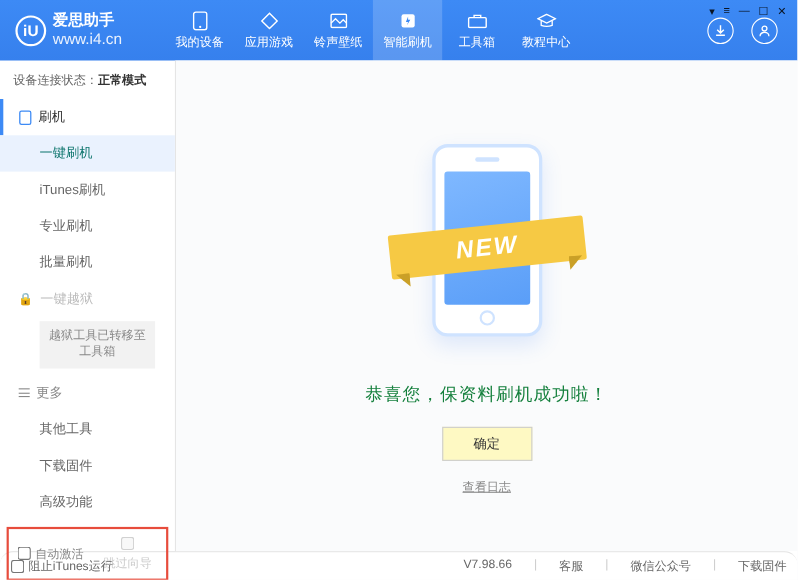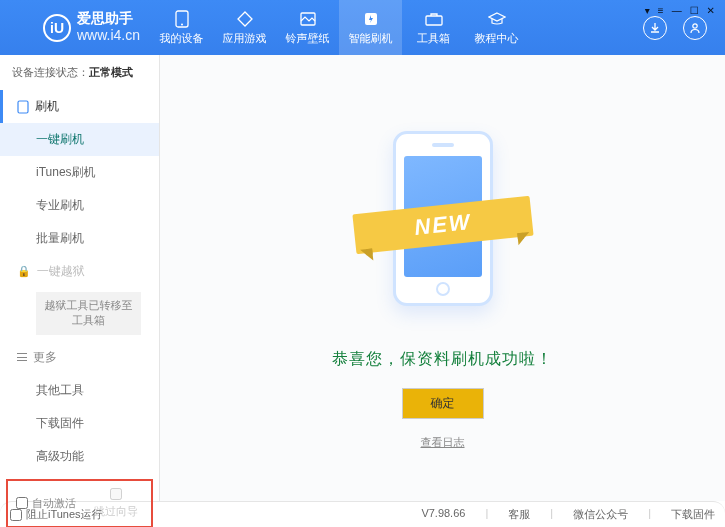--- a/index.html
+++ b/index.html
@@ -1,20 +1,20 @@
 <!DOCTYPE html>
 <html><head>
 <meta charset="utf-8">
 <style>
 * { margin: 0; padding: 0; box-sizing: border-box; font-family: "Microsoft YaHei", Arial, sans-serif; }
 body { width: 725px; height: 527px; background: #fff; overflow: hidden; }
 
 .header { height: 55px; background: linear-gradient(to bottom, #3d8af5, #3680ed); display: flex; align-items: center; padding: 0 8px; }
 .logo-area { display: flex; align-items: center; padding-left: 6px; width: 142px; }
-.logo-circle { width: 28px; height: 28px; border: 2px solid #fff; border-radius: 50%; display: flex; align-items: center; justify-content: center; color: #fff; font-weight: bold; font-size: 14px; margin-right: 6px; margin-left: 29px; }
+.logo-circle { width: 28px; height: 28px; border: 2px solid #fff; border-radius: 50%; display: flex; align-items: center; justify-content: center; color: #fff; font-weight: bold; font-size: 14px; margin-right: 6px; }
 .logo-text { color: #fff; }
 .logo-main { font-size: 14px; font-weight: bold; line-height: 1.1; }
 .logo-sub { font-size: 14px; opacity: 0.9; line-height: 1.2; }
 
 .nav { display: flex; flex: 1; height: 100%; }
 .nav-item { width: 63px; display: flex; flex-direction: column; align-items: center; justify-content: center; color: #fff; font-size: 11px; cursor: pointer; gap: 3px; }
 .nav-item.active { background: rgba(255,255,255,0.18); }
 .nav-icon { width: 20px; height: 18px; display: flex; align-items: center; justify-content: center; }
 
 .header-right { display: flex; align-items: center; gap: 16px; color: #fff; padding-right: 10px; }
@@ -47,21 +47,21 @@
 .phone { width: 100px; height: 175px; background: #fff; border: 3px solid #cfe3ff; border-radius: 14px; position: absolute; left: 50%; transform: translateX(-50%); top: 4px; box-shadow: 0 8px 18px rgba(70,130,240,0.15); }
 .phone-screen { position: absolute; top: 22px; left: 8px; right: 8px; bottom: 26px; background: linear-gradient(160deg, #7fb8ff, #5a9ef8); border-radius: 3px; }
 .phone-home { position: absolute; bottom: 7px; left: 50%; transform: translateX(-50%); width: 14px; height: 14px; border: 2px solid #cfe3ff; border-radius: 50%; }
 .phone-speaker { position: absolute; top: 9px; left: 50%; transform: translateX(-50%); width: 22px; height: 4px; background: #cfe3ff; border-radius: 2px; }
 .ribbon { position: absolute; top: 78px; left: -14px; right: -14px; height: 40px; background: #f6c944; transform: rotate(-6deg); display: flex; align-items: center; justify-content: center; color: #fff; font-weight: 900; font-size: 22px; font-style: italic; letter-spacing: 2px; border-radius: 2px; }
 .ribbon::before, .ribbon::after { content: ""; position: absolute; bottom: -8px; border: 6px solid transparent; }
 .ribbon::before { left: 4px; border-top-color: #caa027; border-right-color: #caa027; }
 .ribbon::after { right: 4px; border-top-color: #caa027; border-left-color: #caa027; }
 
 .success-text { font-size: 16px; color: #15803d; margin-bottom: 18px; letter-spacing: 1px; margin-top: 19px; }
-.ok-btn { padding: 6px 28px; border: 1px solid #ccc; background: #eab308; font-size: 12px; color: #333; cursor: pointer; margin-bottom: 16px; }
+.ok-btn { padding: 6px 28px; border: 1px solid #ccc; background: #fef9c3; font-size: 12px; color: #333; cursor: pointer; margin-bottom: 16px; }
 .log-link { font-size: 11px; color: #888; text-decoration: underline; cursor: pointer; }
 
 .footer { height: 26px; border-top: 1px solid #e5e5e5; display: flex; align-items: center; font-size: 11px; color: #666; padding: 0 10px; border-radius: 12px; }
 .footer .chk { color: #666; }
 .footer-right { margin-left: auto; display: flex; gap: 20px; }
 .vbar { color: #ccc; }
 
 .icon-svg { fill: #fff; }
 .hamburger { display: inline-block; width: 10px; height: 8px; border-top: 1.5px solid #888; border-bottom: 1.5px solid #888; position: relative; }
 .hamburger::before { content:""; position:absolute; top: 2.5px; left:0; right:0; border-top:1.5px solid #888; }

